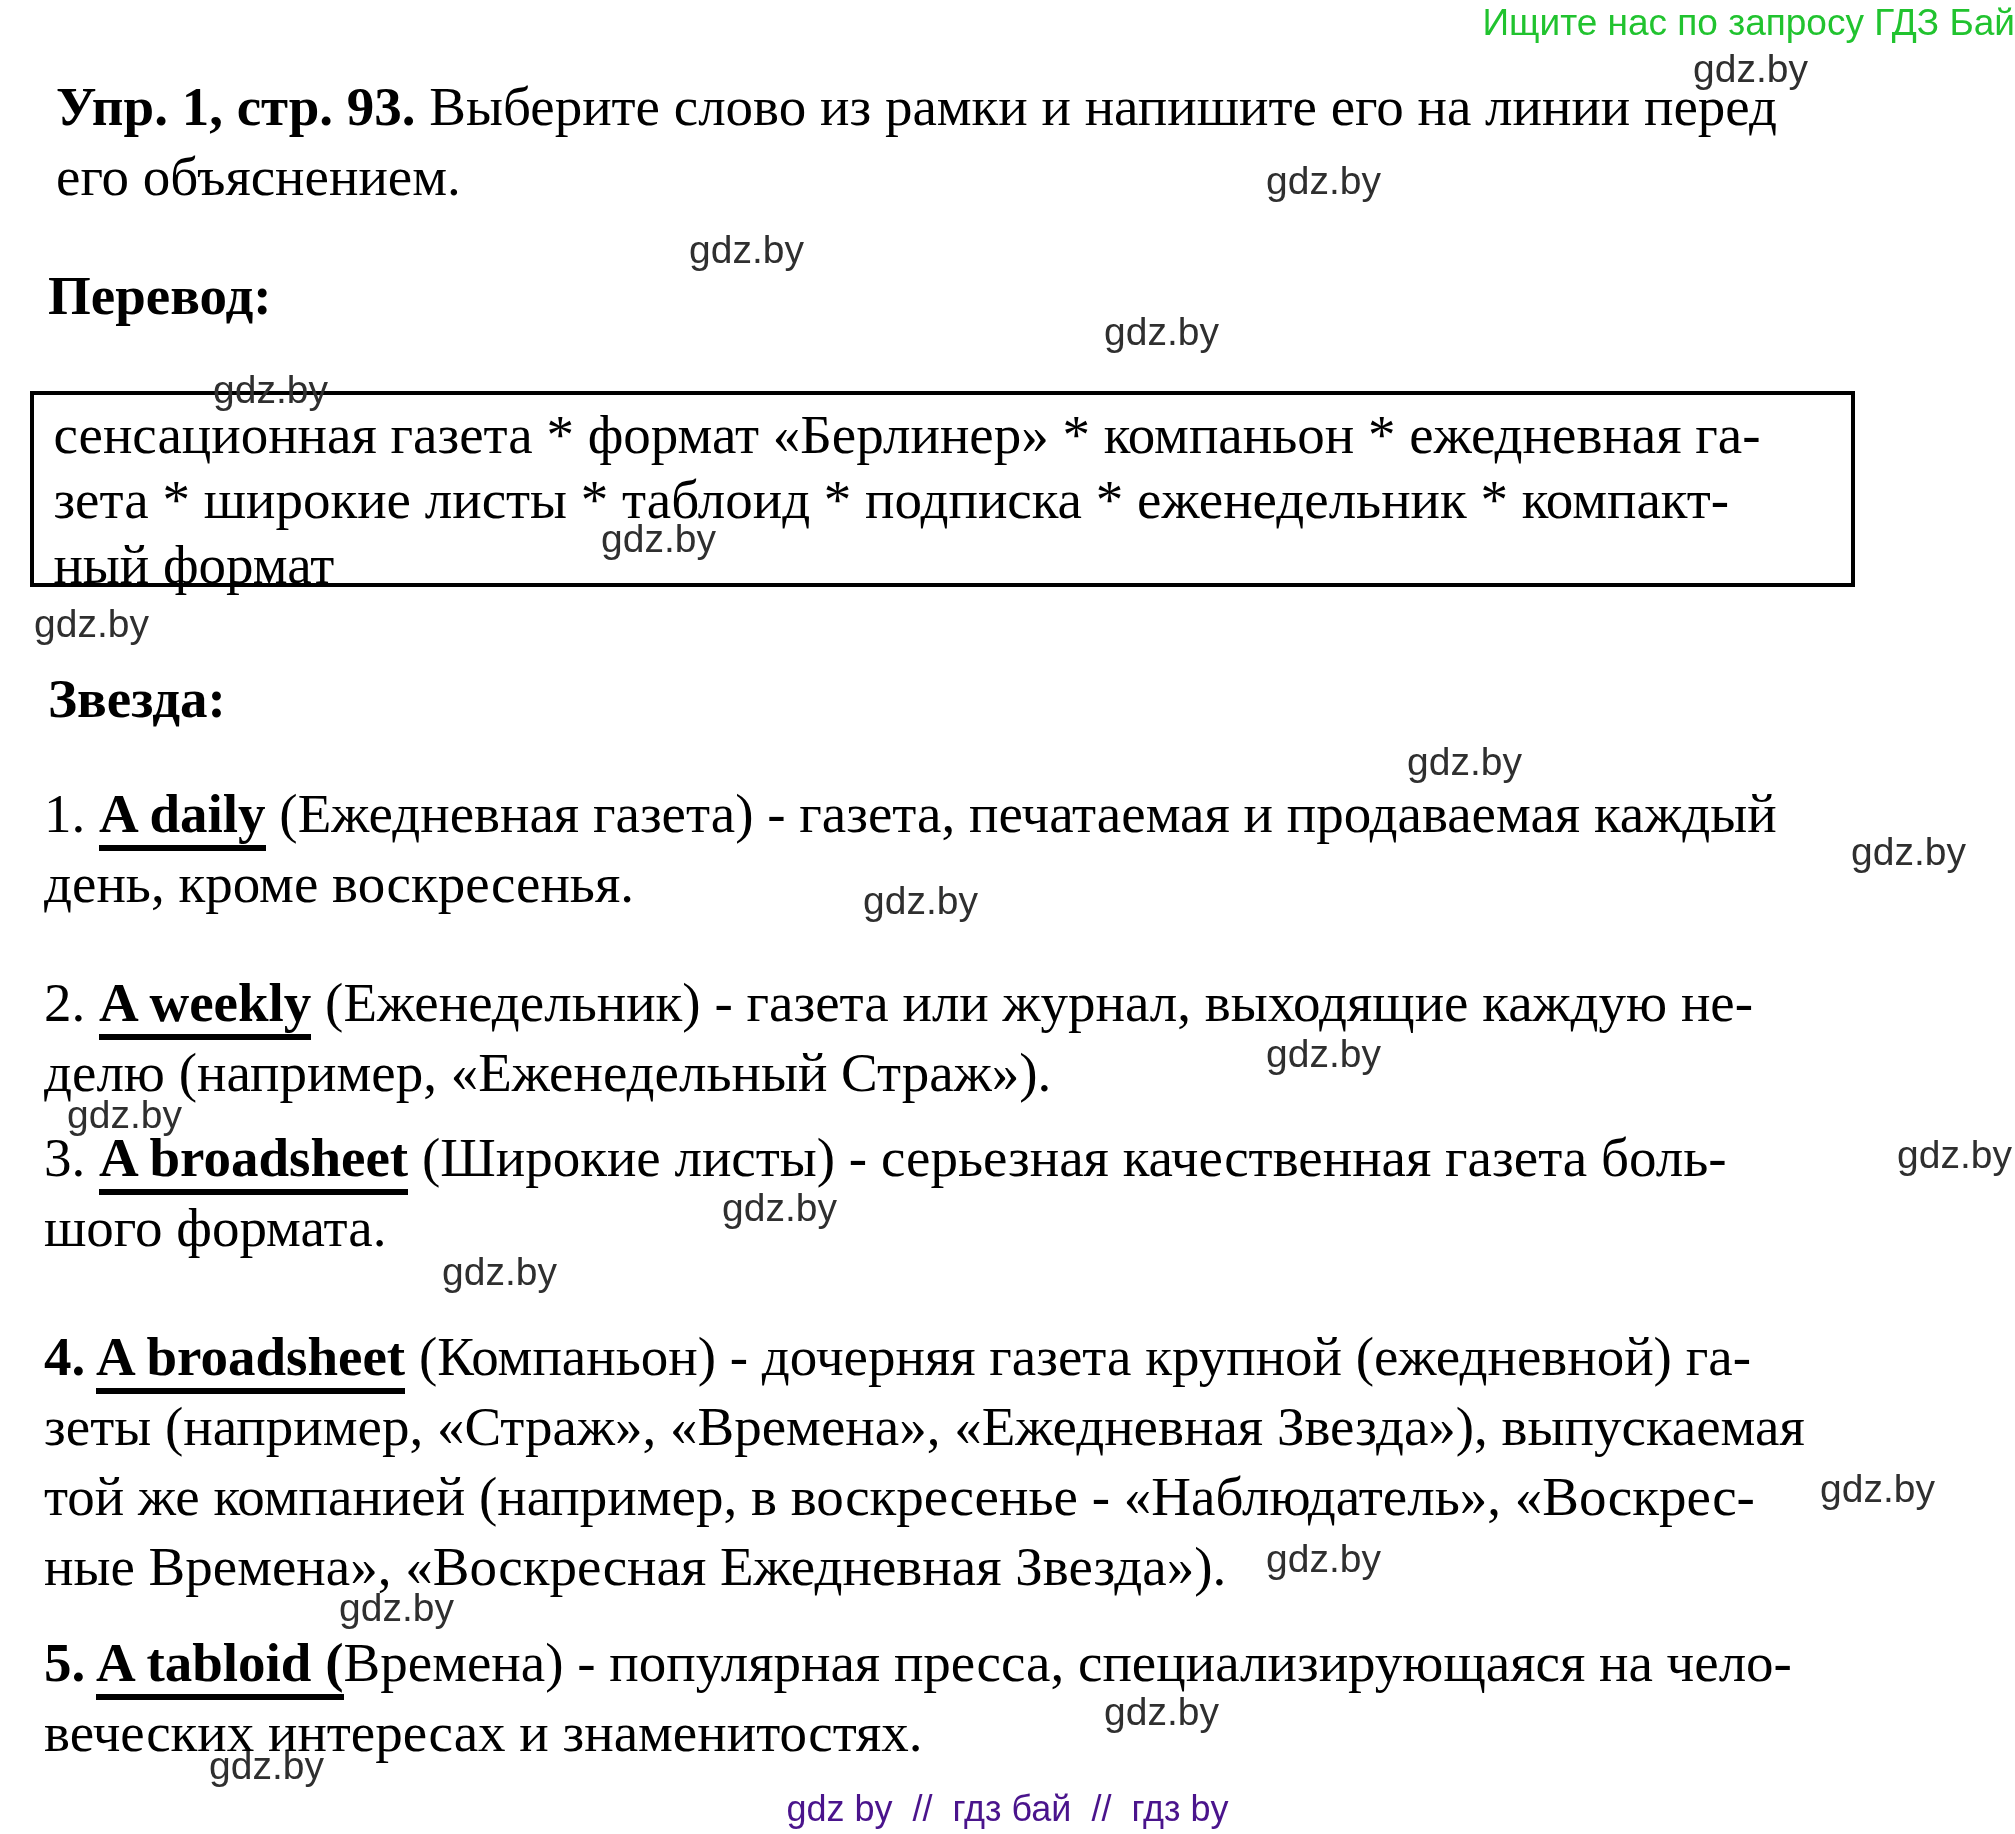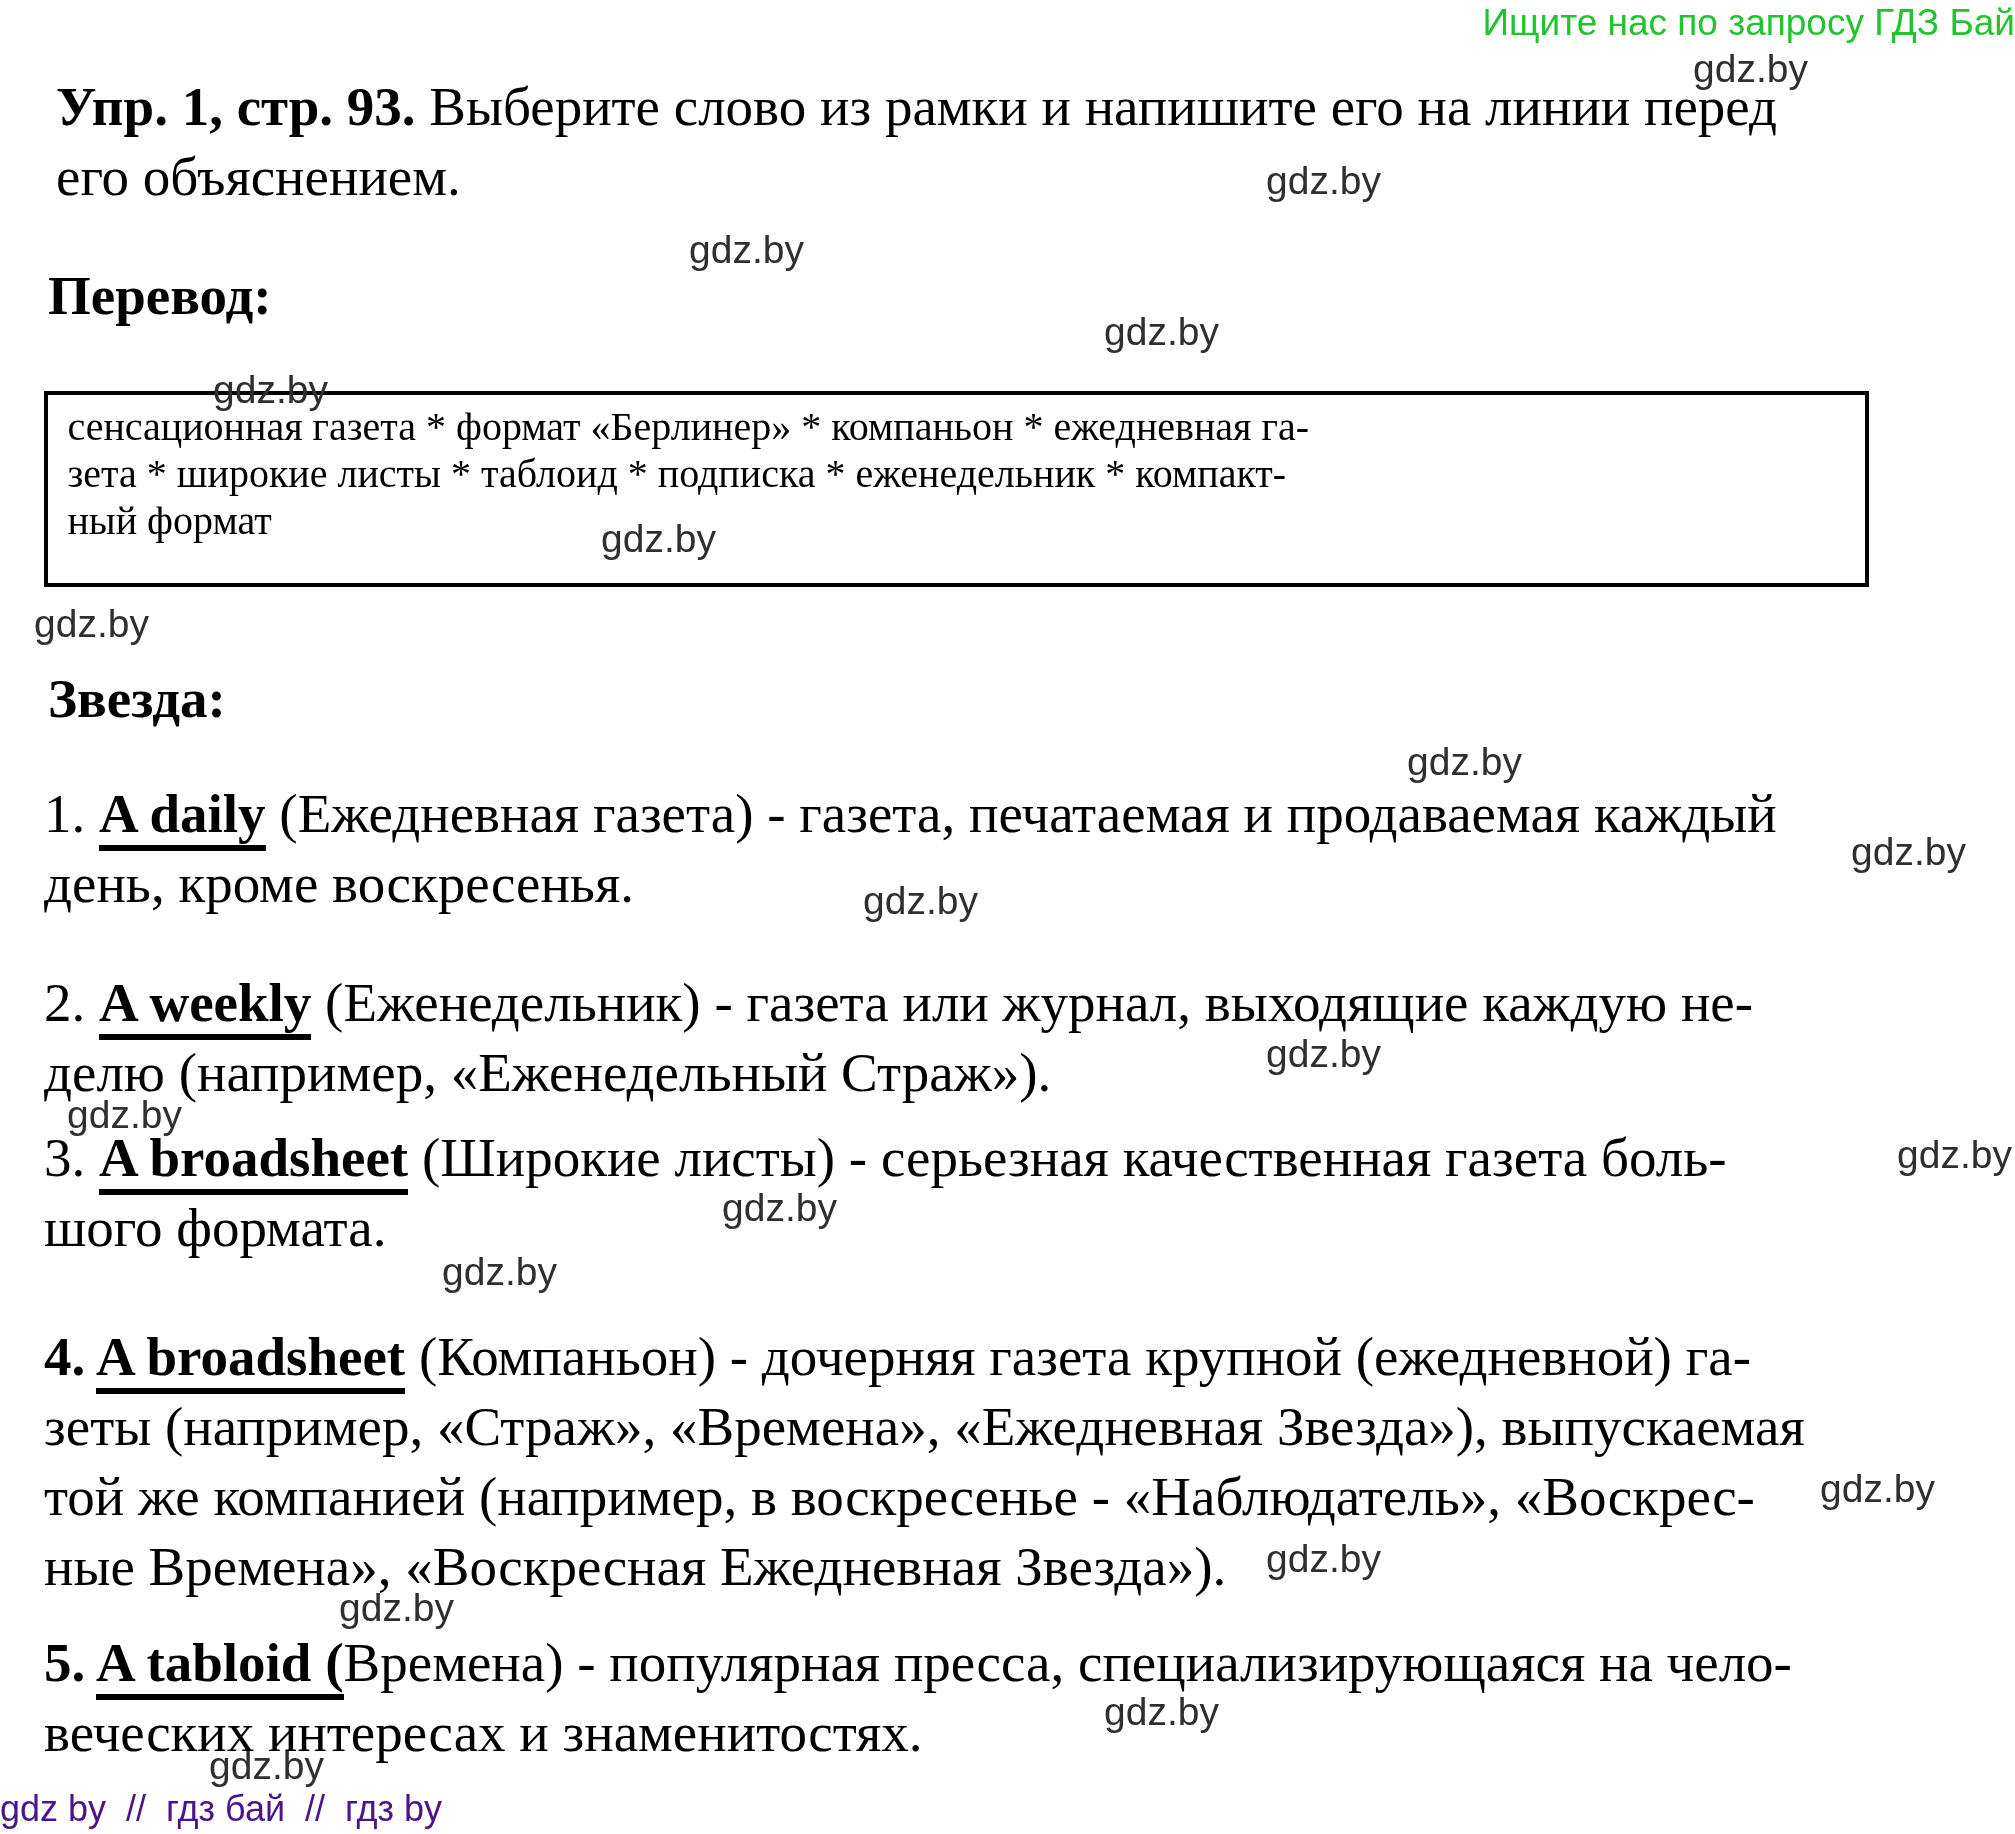--- a/index.html
+++ b/index.html
@@ -13,40 +13,40 @@
   }
   .title{
     position:absolute;left:44px;top:60px;width:1936px;margin:12px;
     font-size:55px;line-height:1.27;white-space:pre-wrap;
   }
   .b{font-weight:bold}
   .heading{position:absolute;left:44px;margin:4px;font-size:55px;font-weight:bold}
   #translation-heading{top:260px}
   #answer-heading{top:663px}
   .word-box{
-    position:absolute;left:44px;top:391px;width:1778px;height:172px;
+    position:absolute;left:30px;top:391px;width:1778px;height:172px;
     border:4.9px solid #000;padding:7.8px 19.4px;
-    font-size:40px;line-height:1.18;white-space:pre-wrap;
+    font-size:55px;line-height:1.18;white-space:pre-wrap;
   }
   .item{
     position:absolute;left:44px;width:1936px;
     font-size:55px;line-height:1.27;white-space:pre-wrap;margin-top:12px;
   }
   #answers .item:nth-child(1){top:767px}
   #answers .item:nth-child(2){top:956px}
   #answers .item:nth-child(3){top:1111px}
   #answers .item:nth-child(4){top:1310px}
   #answers .item:nth-child(5){top:1616px}
   .term{font-weight:bold;border-bottom:6.8px solid #000;padding-bottom:1px}
   .wm{
     position:absolute;font-family:"Liberation Sans",sans-serif;
     font-size:39px;color:var(--gray,#2f2f2f);white-space:nowrap;
   }
   .footer{
-    position:absolute;left:0;top:1788px;width:100%;
+    position:absolute;left:0;top:1788px;width:100%;text-align:center;
     font-family:"Liberation Sans",sans-serif;font-size:36px;
     color:var(--purple,#4a148c);white-space:pre;
   }
 </style>
 </head>
 <body style="--green: #21c32f; --purple: #4a148c; --gray: #2f2f2f;">
 
 <div class="promo">Ищите нас по запросу ГДЗ Бай</div>
 
 <p class="title"><span class="b">Упр. 1, стр. 93.</span><span> Выберите слово из рамки и напишите его на линии перед

